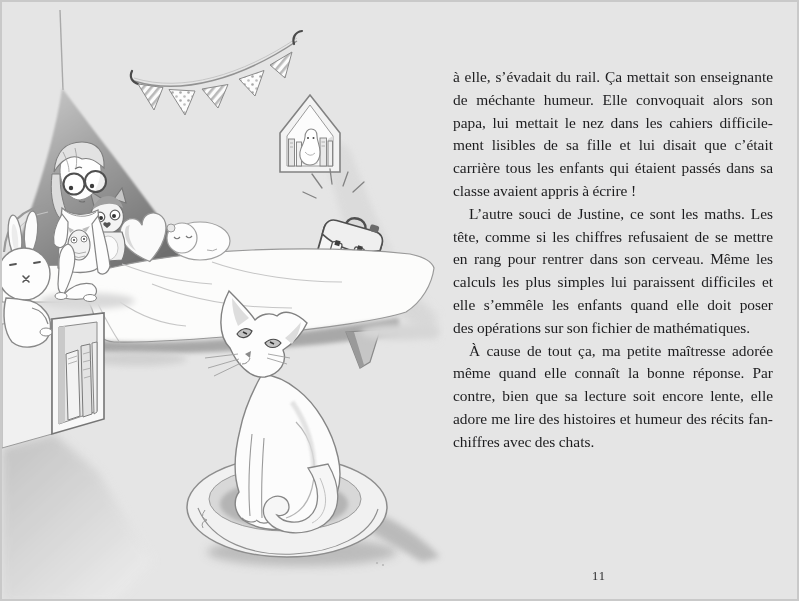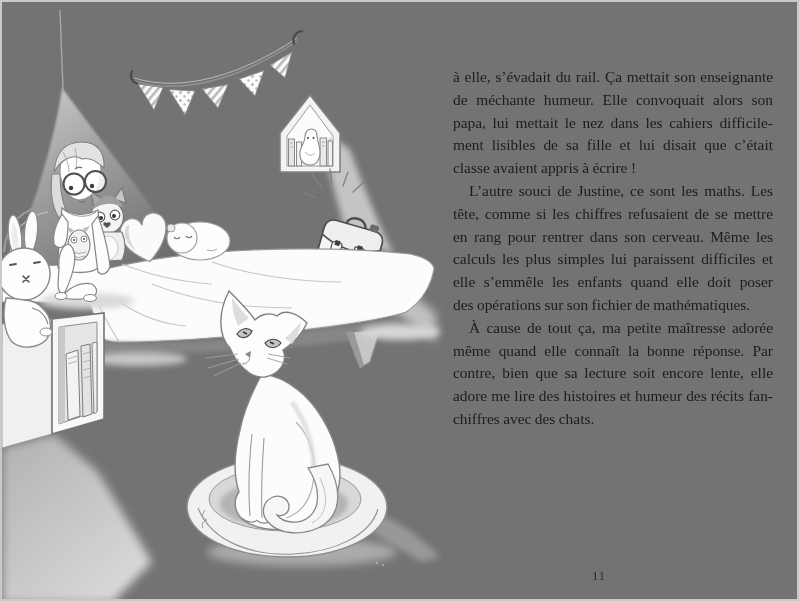--- a/index.html
+++ b/index.html
@@ -1,18 +1,18 @@
 <!DOCTYPE html>
 <html><head>
 <meta charset="utf-8">
 <style>
   html,body{margin:0;padding:0;background:#ffffff;}
   .stage{
     position:relative;width:799px;height:601px;box-sizing:border-box;
-    background:#737373;border:2px solid #c9c9c9;overflow:hidden;
+    background:#e5e5e5;border:2px solid #c9c9c9;overflow:hidden;
     font-family:"Liberation Serif", serif;
   }
   .illustration{position:absolute;left:0;top:0;}
   .text-column{
     position:absolute;left:451px;top:64px;width:320px;
     color:#1c1c1e;font-size:15.4px;line-height:22.8px;word-spacing:-0.4px;
   }
   .para{margin:0;}
   .line{text-align:justify;height:22.8px;overflow:hidden;}
   .line.just{text-align-last:justify;}
@@ -259,20 +259,21 @@
     <circle cx="375" cy="561" r="1" fill="#b5b5b5"></circle>
     <circle cx="381" cy="563" r="1" fill="#b5b5b5"></circle>
   </svg>
 
   <div class="text-column">
       <div class="para">
         <div class="line just">à elle, s’évadait du rail. Ça mettait son enseignante</div>
         <div class="line just">de méchante humeur. Elle convoquait alors son</div>
         <div class="line just">papa, lui mettait le nez dans les cahiers difficile-</div>
         <div class="line just">ment lisibles de sa fille et lui disait que c’était</div>
+        <div class="line just">carrière tous les enfants qui étaient passés dans sa</div>
         <div class="line">classe avaient appris à écrire !</div>
       </div>
       <div class="para">
         <div class="line just ind">L’autre souci de Justine, ce sont les maths. Les</div>
         <div class="line just">tête, comme si les chiffres refusaient de se mettre</div>
         <div class="line just">en rang pour rentrer dans son cerveau. Même les</div>
         <div class="line just">calculs les plus simples lui paraissent difficiles et</div>
         <div class="line just">elle s’emmêle les enfants quand elle doit poser</div>
         <div class="line">des opérations sur son fichier de mathématiques.</div>
       </div>

